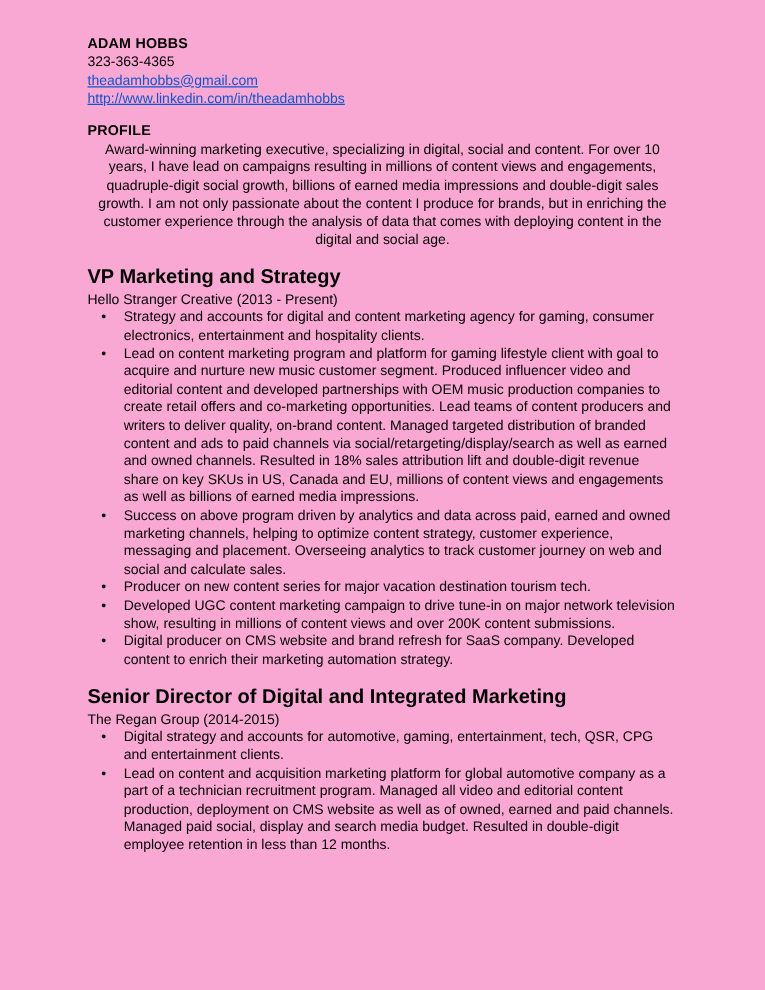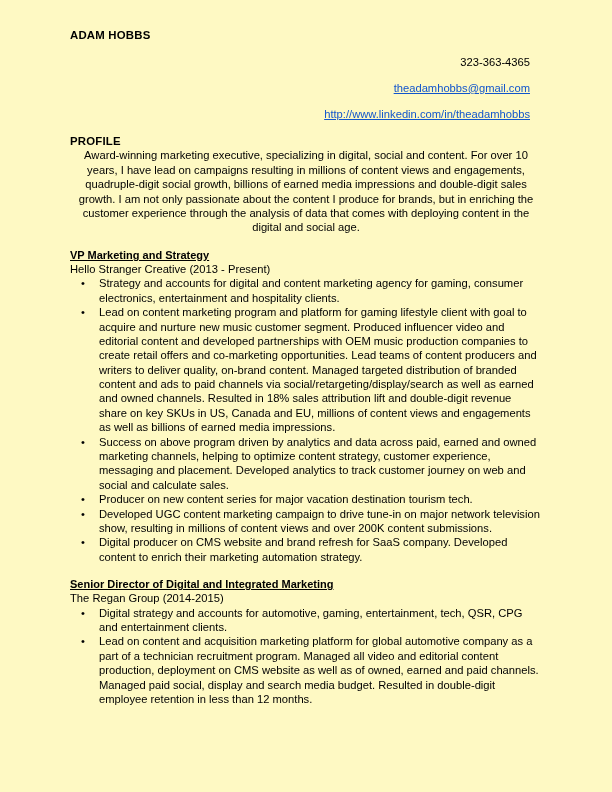--- a/index.html
+++ b/index.html
@@ -11,42 +11,41 @@
     width: 612px;
     height: 792px;
     font-family: "Liberation Sans", sans-serif;
     color: #000000;
     -webkit-font-smoothing: antialiased;
   }
   .page {
     position: relative;
     width: 612px;
     height: 792px;
-    background: #fef9c3;
+    background: #f9a8d4;
     box-sizing: border-box;
     padding: 28px 70px 0 70px;
     overflow: hidden;
   }
   .doc {
     width: 472px;
     font-size: 11.2px;
     line-height: 1.285;
   }
 
   
   .name {
     font-weight: bold;
     font-size: 11.4px;
     letter-spacing: 0.2px;
     margin: 0 0 0.5px 0;
   }
   .contact-line {
-    margin: 12px;
+    margin: 0;
     font-size: 11.2px;
-    text-align: right;
   }
   a.link {
     color: #1155cc;
   }
 
   
   .section-heading {
     font-weight: bold;
     font-size: 11.4px;
     letter-spacing: 0.2px;
@@ -57,23 +56,22 @@
     margin: 0;
     text-align: center;
   }
 
   
   .job {
     margin-top: 13px;
   }
   .job-title {
     font-weight: bold;
-    font-size: 11px;
+    font-size: 16px;
     margin: 0;
-    text-decoration: underline;
   }
   .job-org {
     margin: 0;
     font-size: 11.2px;
   }
 
   
   ul.bullets {
     list-style: none;
     margin: 0;
@@ -119,21 +117,21 @@
         <li>
           <span class="dot">•</span>
           <span>Strategy and accounts for digital and content marketing agency for gaming, consumer electronics, entertainment and hospitality clients.</span>
         </li>
         <li>
           <span class="dot">•</span>
           <span>Lead on content marketing program and platform for gaming lifestyle client with goal to acquire and nurture new music customer segment. Produced influencer video and editorial content and developed partnerships with OEM music production companies to create retail offers and co-marketing opportunities. Lead teams of content producers and writers to deliver quality, on-brand content. Managed targeted distribution of branded content and ads to paid channels via social/retargeting/display/search as well as earned and owned channels. Resulted in 18% sales attribution lift and double-digit revenue share on key SKUs in US, Canada and EU, millions of content views and engagements as well as billions of earned media impressions.</span>
         </li>
         <li>
           <span class="dot">•</span>
-          <span>Success on above program driven by analytics and data across paid, earned and owned marketing channels, helping to optimize content strategy, customer experience, messaging and placement. Developed analytics to track customer journey on web and social and calculate sales.</span>
+          <span>Success on above program driven by analytics and data across paid, earned and owned marketing channels, helping to optimize content strategy, customer experience, messaging and placement. Overseeing analytics to track customer journey on web and social and calculate sales.</span>
         </li>
         <li>
           <span class="dot">•</span>
           <span>Producer on new content series for major vacation destination tourism tech.</span>
         </li>
         <li>
           <span class="dot">•</span>
           <span>Developed UGC content marketing campaign to drive tune-in on major network television show, resulting in millions of content views and over 200K content submissions.</span>
         </li>
         <li>

